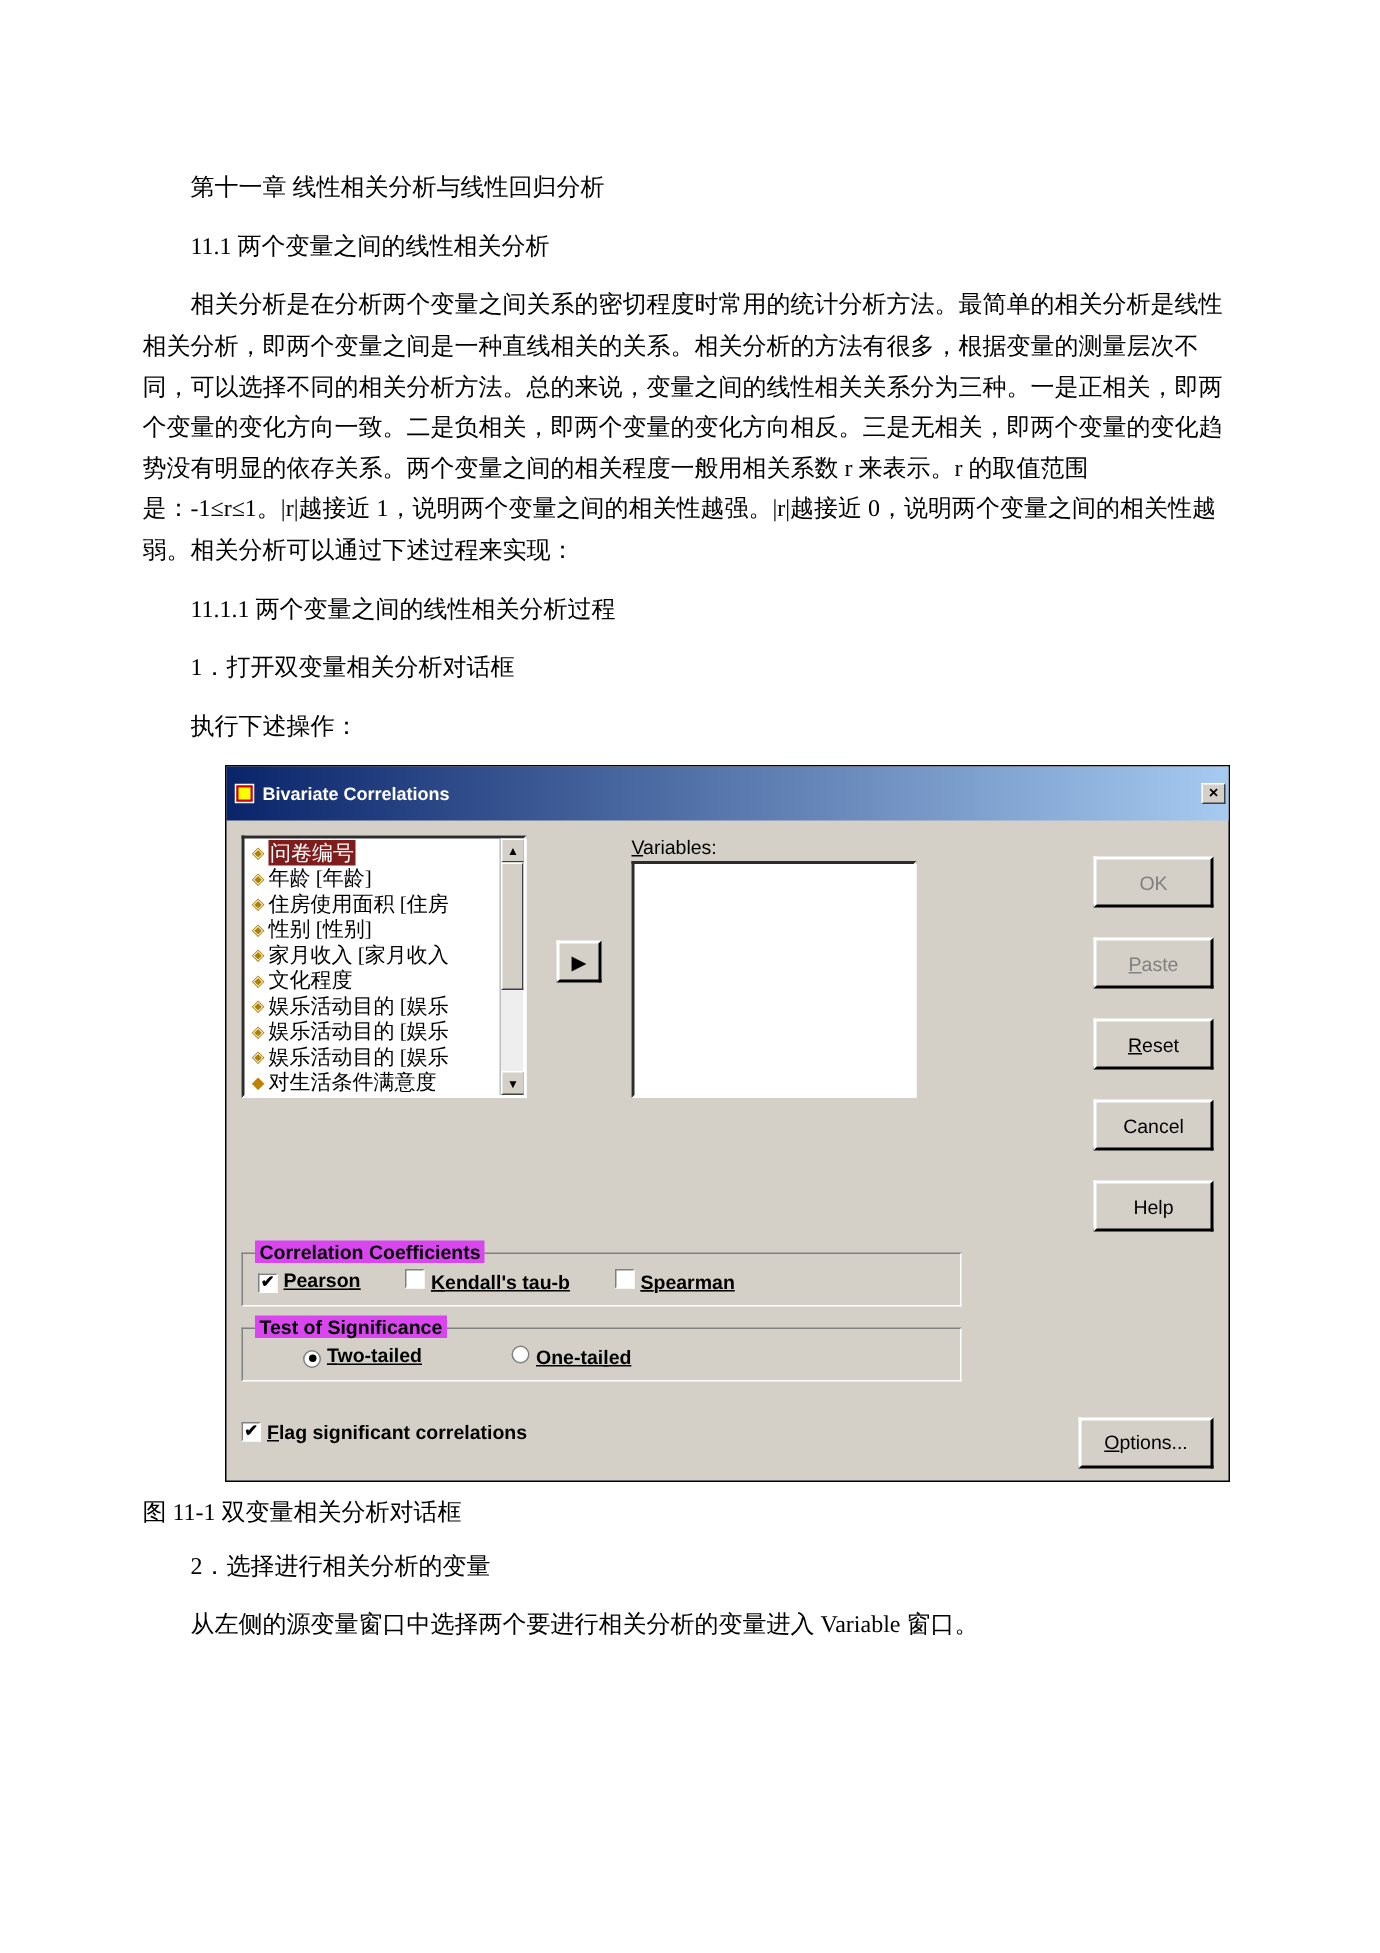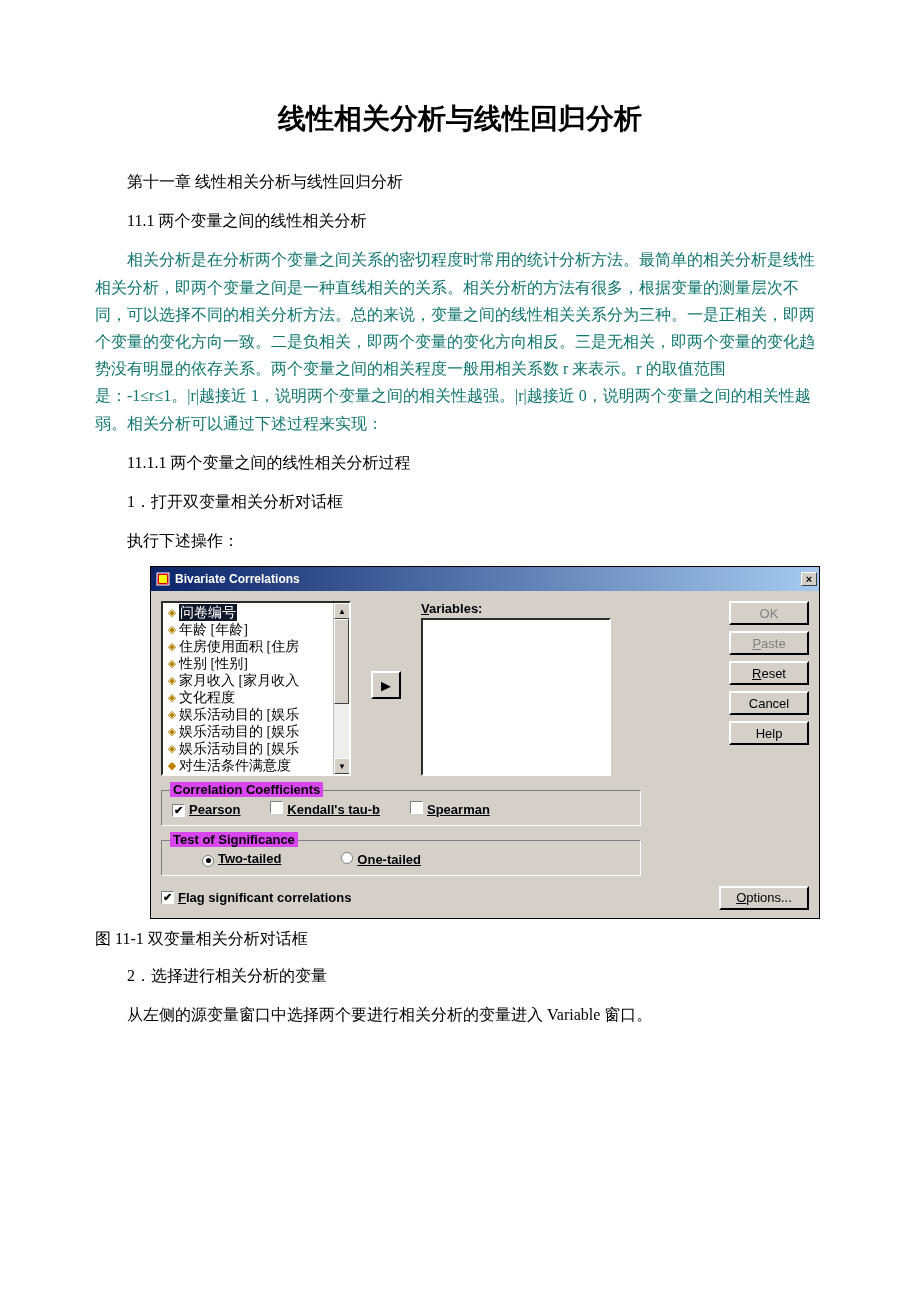--- a/index.html
+++ b/index.html
@@ -24,21 +24,21 @@
     font-size: 16px;
     line-height: 1.7;
     text-indent: 2em;
     margin: 12px 0;
     color: #000;
   }
   .para-noindent {
     font-size: 16px;
     line-height: 1.7;
     margin: 12px 0;
-    color: #0f766e;
+    color: #000000;
   }
   .watermark {
     position: absolute;
     font-family: Arial, sans-serif;
     font-size: 48px;
     color: #e8e8e8;
     letter-spacing: 2px;
     pointer-events: none;
     z-index: 0;
   }
@@ -50,21 +50,21 @@
   .dialog {
     width: 670px;
     border: 1px solid #000;
     font-family: Tahoma, Arial, sans-serif;
     font-size: 12px;
     background: #d4d0c8;
   }
   .titlebar {
     background: linear-gradient(to right, #0a246a, #a6caf0);
     color: #fff;
-    height: 24px;
+    height: 36px;
     display: flex;
     align-items: center;
     padding: 0 2px 0 4px;
     font-weight: bold;
   }
   .titlebar .ticon {
     width: 16px; height: 16px;
     margin-right: 4px;
     display: inline-flex;
     align-items: center; justify-content: center;
@@ -120,21 +120,21 @@
     display: inline-flex; align-items: center; justify-content: center;
     color: #b08000;
     font-size: 11px;
   }
   .listitem .lt {
     font-family: "SimSun", Tahoma;
     font-size: 14px;
     color: #000;
   }
   .listitem.sel .lt {
-    background: #0f172a;
+    background: #7f1d1d;
     color: #fff;
     padding: 0 1px;
   }
   .scrollbar {
     position: absolute;
     right: 0; top: 0; bottom: 0;
     width: 16px;
     background: #eee;
     border-left: 1px solid #c0c0c0;
   }
@@ -168,21 +168,21 @@
   }
   .movebtn {
     width: 30px; height: 28px;
     background: #d4d0c8;
     border: 2px outset #fff;
     border-right-color: #404040;
     border-bottom-color: #404040;
     display: flex; align-items: center; justify-content: center;
   }
   .varlabel {
-    font-weight: bold;
+    font-weight: normal;
     font-size: 13px;
     margin-bottom: 2px;
   }
   .u { text-decoration: underline; }
   .varcol { width: 200px; }
   .varbox {
     width: 190px;
     height: 158px;
     background: #fff;
     border: 2px inset #fff;
@@ -192,31 +192,32 @@
   .btncol {
     flex: 1;
     display: flex;
     flex-direction: column;
     align-items: flex-end;
     gap: 6px;
     padding-left: 30px;
   }
   .winbtn {
     width: 80px;
-    height: 24px;
+    height: 34px;
     background: #d4d0c8;
     border: 2px outset #fff;
     border-right-color: #404040;
     border-bottom-color: #404040;
     font-family: Tahoma, Arial;
     font-size: 13px;
     display: flex;
     align-items: center;
     justify-content: center;
     color: #000;
+    margin-top: 14px;
   }
   .winbtn.disabled { color: #808080; }
   .groupbox {
     border: 1px solid #fff;
     border-top-color: #808080;
     border-left-color: #808080;
     position: relative;
     margin-top: 14px;
     padding: 10px 10px 8px 10px;
     width: 480px;
@@ -276,21 +277,20 @@
   .caption {
     font-size: 16px;
     margin: 8px 0 0 0;
   }
   .content-wrap { position: relative; }
 </style>
 </head>
 <body>
 
 <div class="page">
-  <div class="title">线性相关分析与线性回归分析</div>
 
   <div class="para">第十一章 线性相关分析与线性回归分析</div>
   <div class="para">11.1 两个变量之间的线性相关分析</div>
   <div class="para-noindent" style="text-indent:2em">相关分析是在分析两个变量之间关系的密切程度时常用的统计分析方法。最简单的相关分析是线性相关分析，即两个变量之间是一种直线相关的关系。相关分析的方法有很多，根据变量的测量层次不同，可以选择不同的相关分析方法。总的来说，变量之间的线性相关关系分为三种。一是正相关，即两个变量的变化方向一致。二是负相关，即两个变量的变化方向相反。三是无相关，即两个变量的变化趋势没有明显的依存关系。两个变量之间的相关程度一般用相关系数 r 来表示。r 的取值范围是：-1≤r≤1。|r|越接近 1，说明两个变量之间的相关性越强。|r|越接近 0，说明两个变量之间的相关性越弱。相关分析可以通过下述过程来实现：</div>
   <div class="para">11.1.1 两个变量之间的线性相关分析过程</div>
   <div class="para">1．打开双变量相关分析对话框</div>
   <div class="para">执行下述操作：</div>
 
 
   <div class="dialog-wrap">

